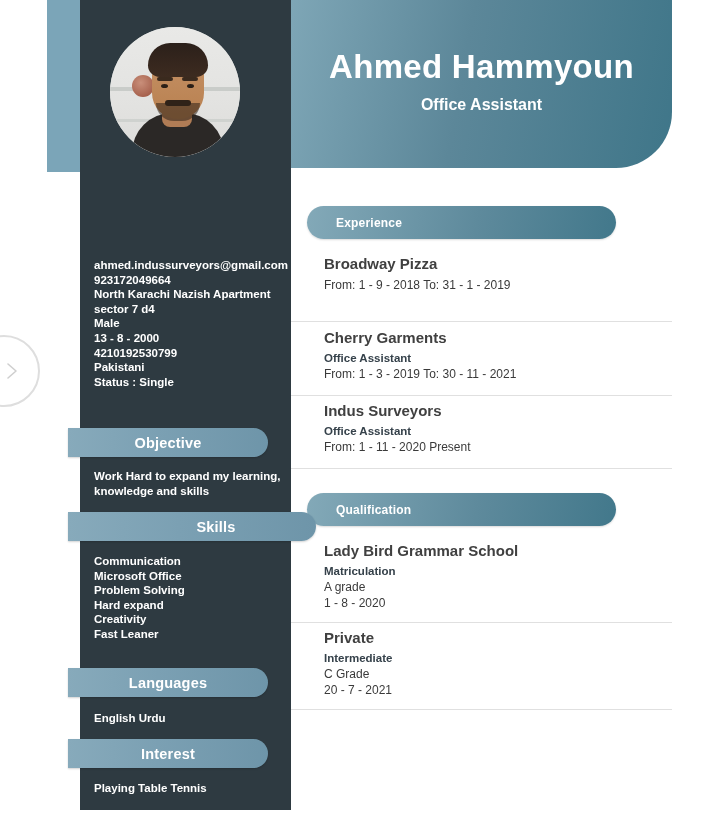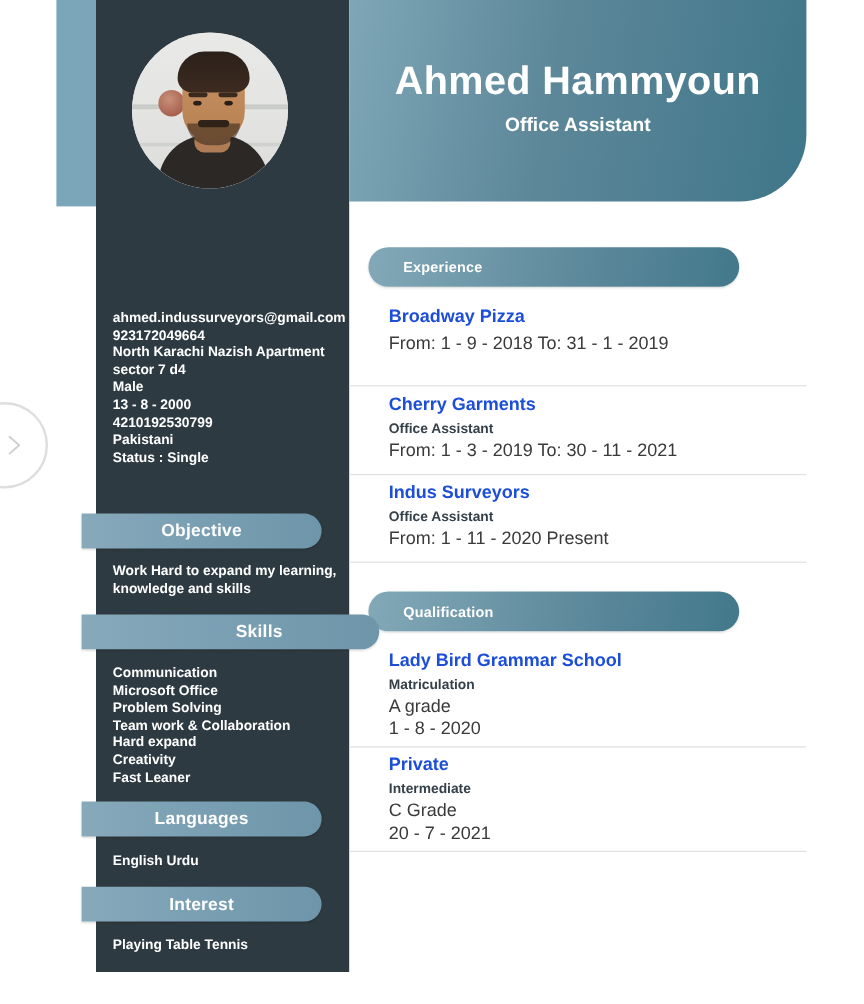--- a/index.html
+++ b/index.html
@@ -255,34 +255,34 @@
     margin-left: 29px;
     letter-spacing: 0.2px;
   }
 
   .entry {
     position: absolute;
     left: 33px;
     width: 350px;
   }
   .entry-title {
-    color: #1d4ed8;
+    color: #404040;
     font-size: 15px;
     font-weight: bold;
     margin: 0 0 6px 0;
   }
   .entry-sub {
     color: #35414a;
     font-size: 11.5px;
     font-weight: bold;
     margin: 0 0 3px 0;
   }
   .entry-meta {
     color: #3a3a3a;
-    font-size: 15px;
+    font-size: 12px;
     margin: 0 0 2px 0;
   }
   .divider {
     position: absolute;
     left: 0;
     width: 381px;
     height: 1px;
     background: #e0e0e0;
   }
 </style>
@@ -341,21 +341,20 @@
     <div class="line">Work Hard to expand my learning, knowledge and skills</div>
   </div>
 
   <div class="side-pill" style="top:512px;padding-left:48px;">
     <span>Skills</span>
   </div>
   <div class="side-text" style="top:554px;">
     <div class="line">Communication</div>
     <div class="line">Microsoft Office</div>
     <div class="line">Problem Solving</div>
-    <div class="line">Team work &amp; Collaboration</div>
     <div class="line">Hard expand</div>
     <div class="line">Creativity</div>
     <div class="line">Fast Leaner</div>
   </div>
 
   <div class="side-pill" style="top:668px;">
     <span>Languages</span>
   </div>
   <div class="side-text" style="top:711px;">
     <div class="line">English Urdu</div>

